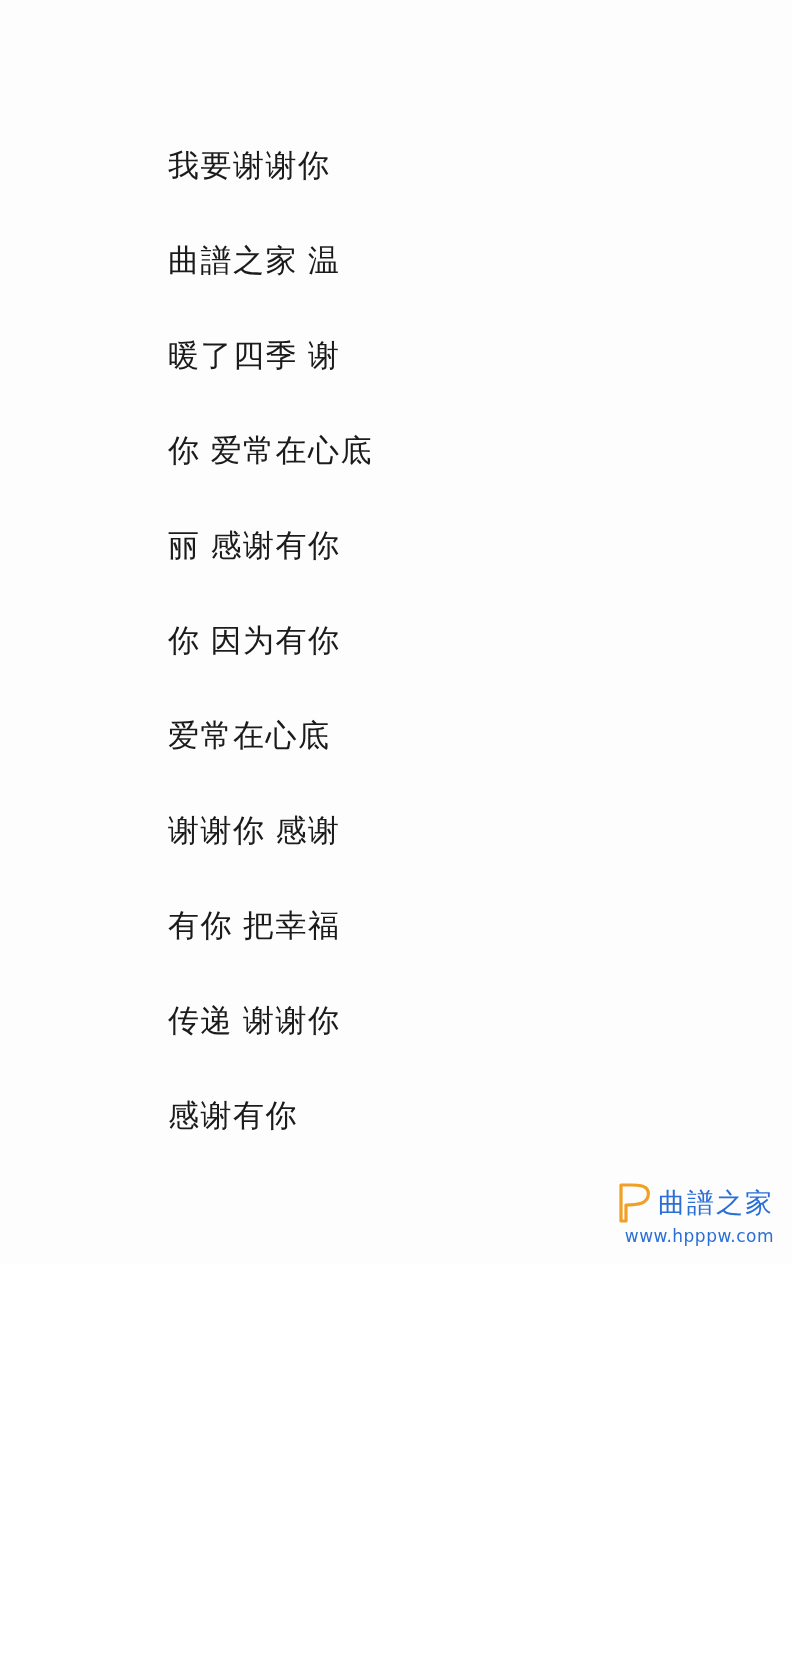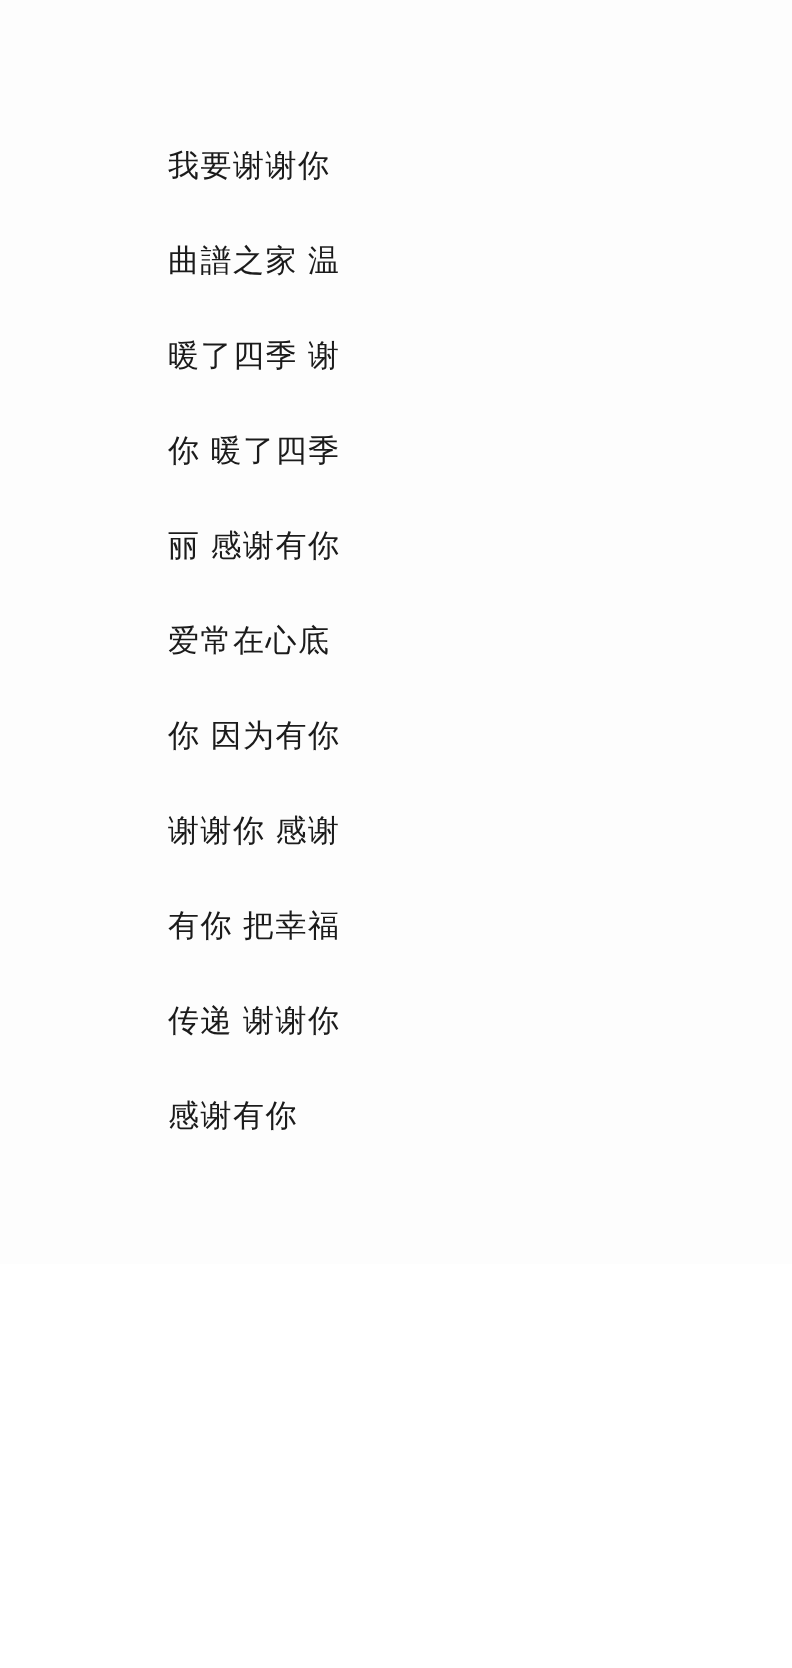--- a/index.html
+++ b/index.html
@@ -74,24 +74,33 @@
 </style>
 </head>
 <body>
 
 <div class="page">
 
   <div class="lyrics-block">
     <p class="lyric-line">我要谢谢你</p>
     <p class="lyric-line">曲譜之家 温</p>
     <p class="lyric-line">暖了四季 谢</p>
-    <p class="lyric-line">你 暖了四季</p>
+    <p class="lyric-line">你 爱常在心底</p>
     <p class="lyric-line">丽 感谢有你</p>
+    <p class="lyric-line">你 因为有你</p>
     <p class="lyric-line">爱常在心底</p>
-    <p class="lyric-line">你 因为有你</p>
     <p class="lyric-line">谢谢你 感谢</p>
     <p class="lyric-line">有你 把幸福</p>
     <p class="lyric-line">传递 谢谢你</p>
     <p class="lyric-line">感谢有你</p>
   </div>
 
+  <div class="watermark">
+    <div class="wm-top">
+      <svg class="wm-logo" viewBox="0 0 34 40">
+        <path d="M3 2 L3 38 L8 38 L8 22 C8 22 18 22 24 20 C31 17 32 9 28 5 C25 2 18 2 14 2 Z" fill="none" stroke="#f0a024" stroke-width="3.2" stroke-linejoin="round"></path>
+      </svg>
+      <span class="wm-title">曲譜之家</span>
+    </div>
+    <div class="wm-url">www.hpppw.com</div>
+  </div>
 
 </div>
 
 </body></html>

